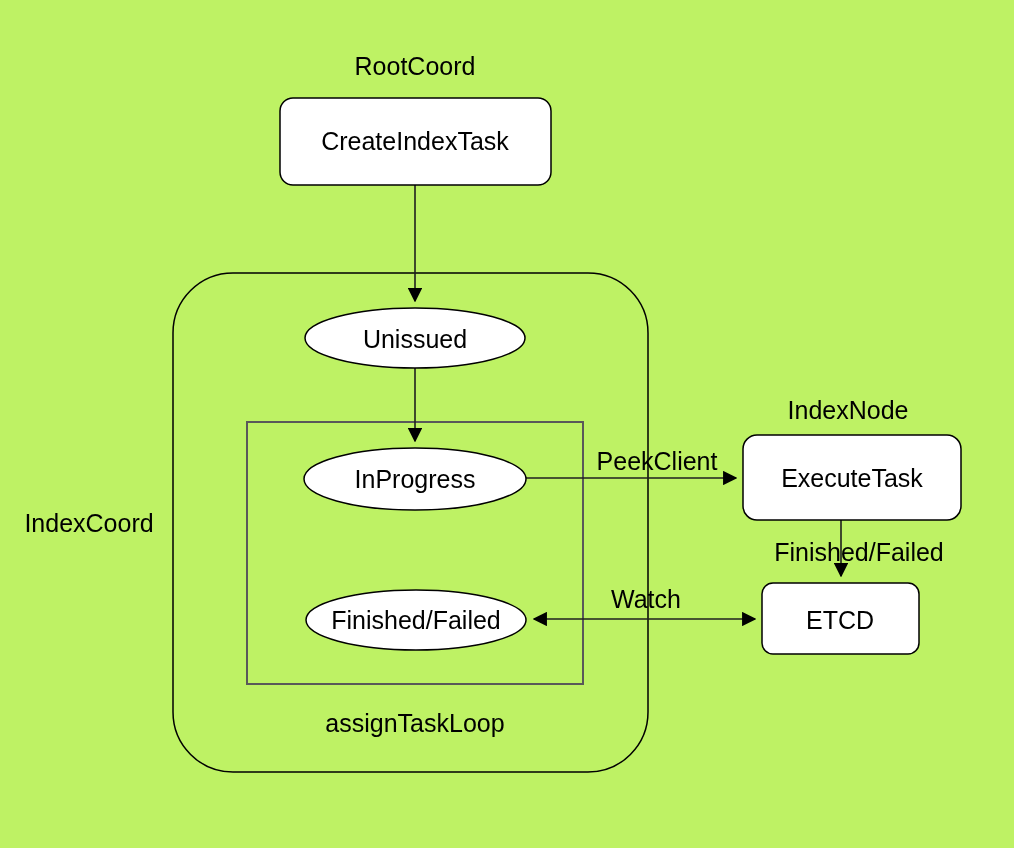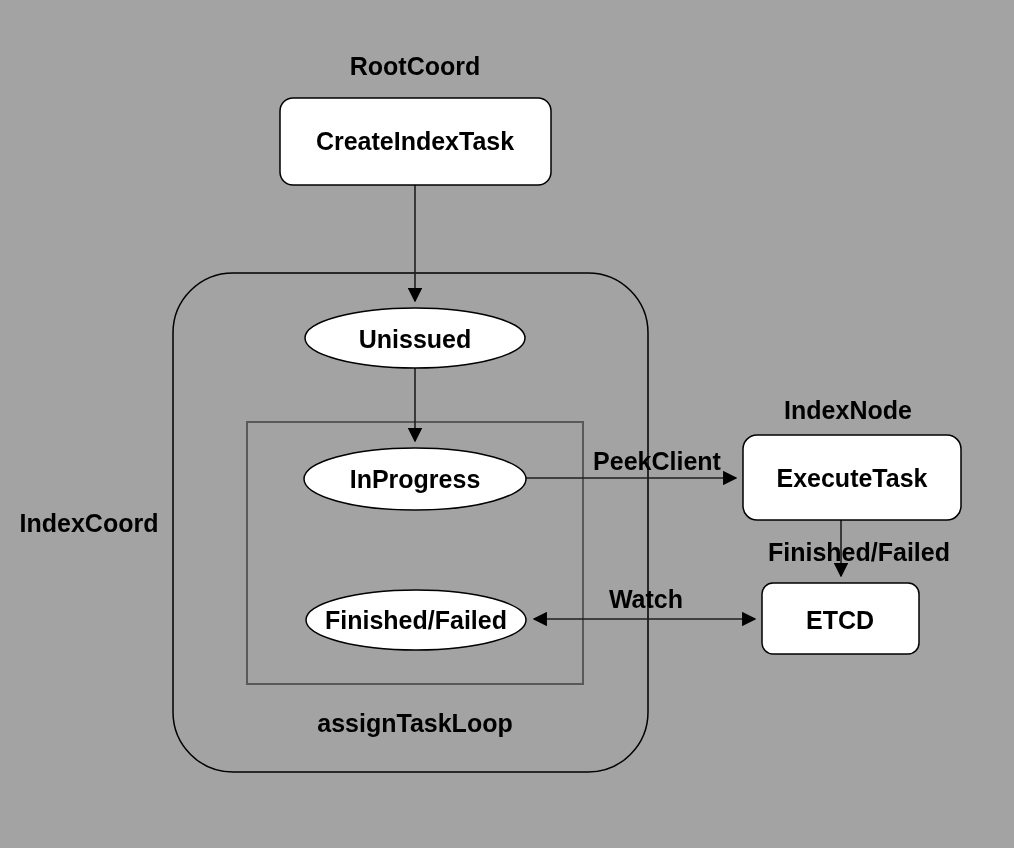--- a/index.html
+++ b/index.html
@@ -4,23 +4,22 @@
 <style>
   html, body {
     margin: 0;
     padding: 0;
     background: #ffffff;
   }
   .canvas-wrap {
     position: relative;
     width: 1014px;
     height: 848px;
-    background: #a3a3a3;
+    background: #bef264;
     overflow: hidden;
-    font-weight: bold;
   }
   svg {
     display: block;
     font-family: "Liberation Sans", "DejaVu Sans", sans-serif;
   }
   text {
     font-size: 25px;
     fill: #000000;
     text-anchor: middle;
   }

